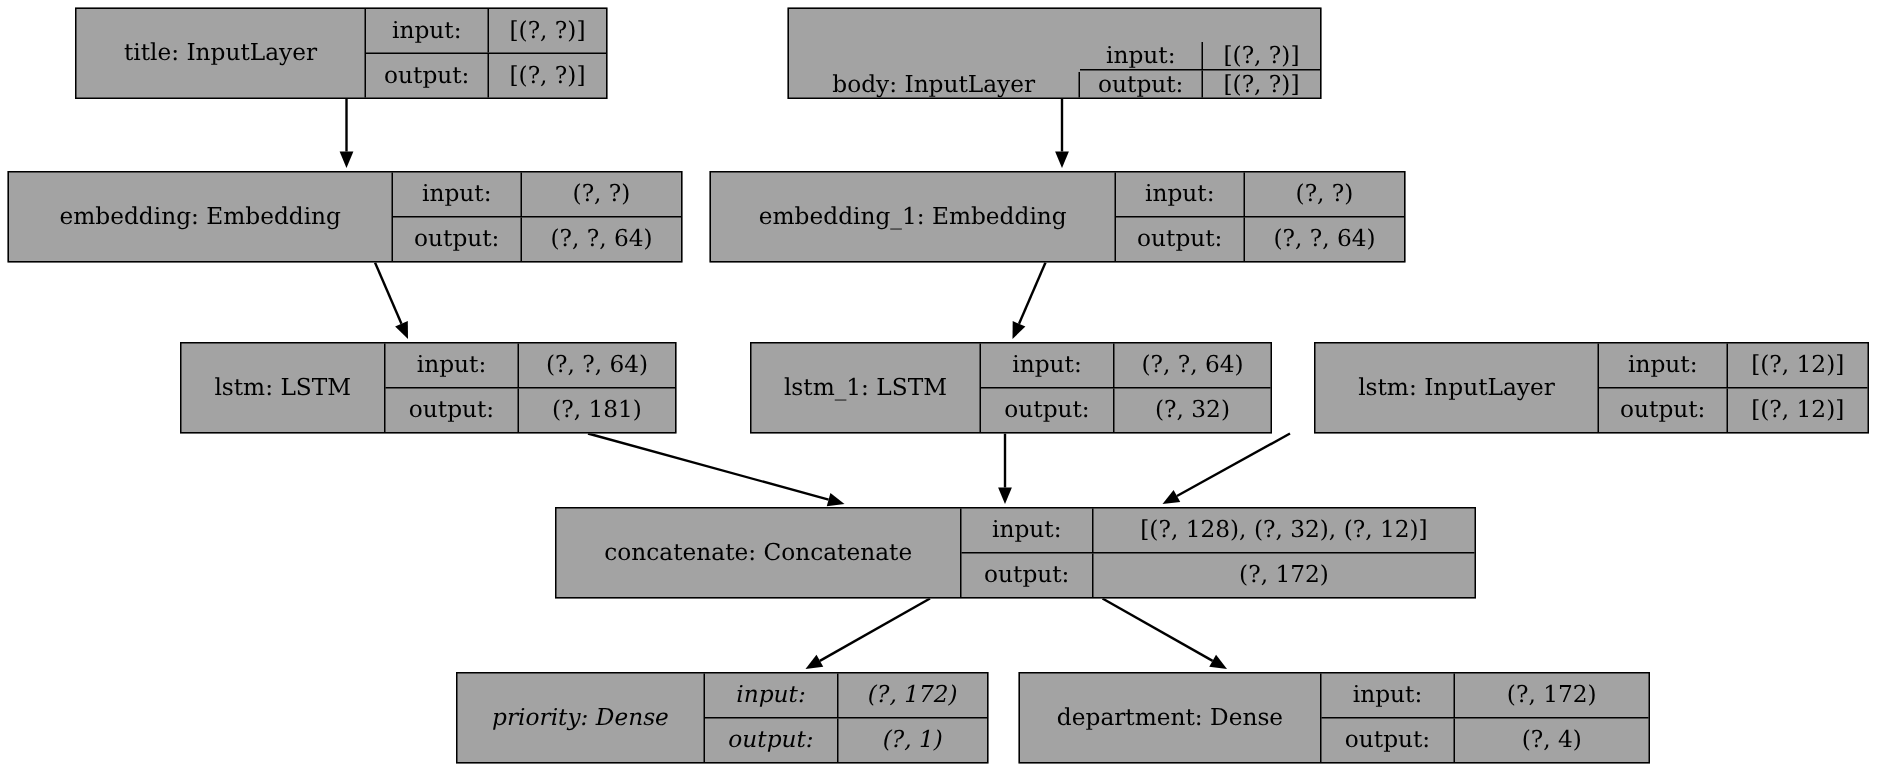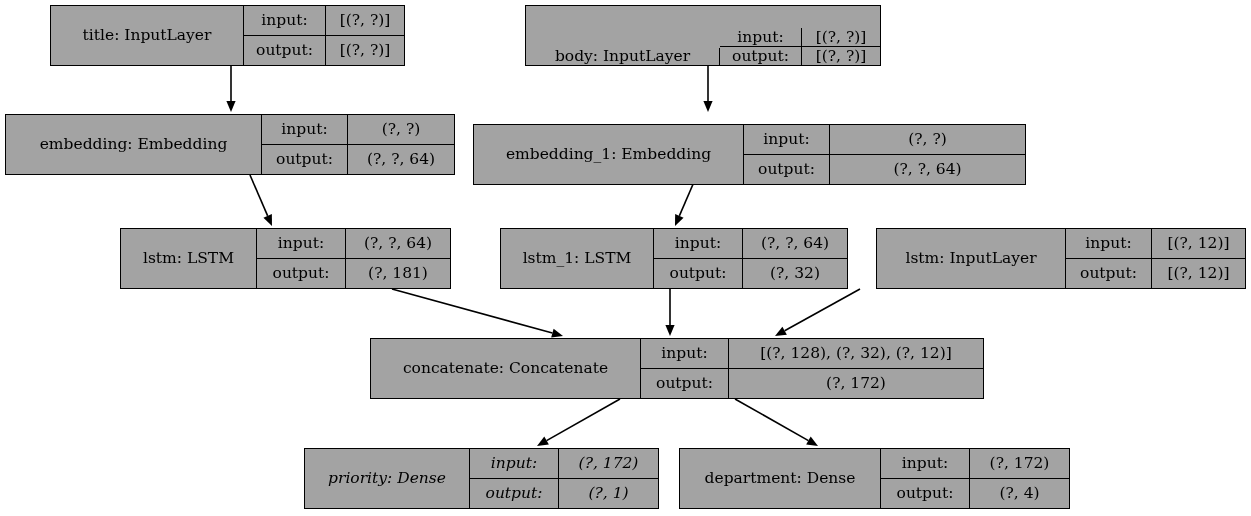--- a/index.html
+++ b/index.html
@@ -160,21 +160,21 @@
         <div class="io-row top">
           <div class="io-label" style="width: 86px; flex: 0 0 86px;">input:</div>
           <div class="io-value">(?, ?)</div>
         </div>
         <div class="io-row">
           <div class="io-label" style="width: 86px; flex: 0 0 86px;">output:</div>
           <div class="io-value">(?, ?, 64)</div>
         </div>
       </div>
     </div>
-    <div class="node" style="left: 473px; top: 124px; width: 553px; height: 61px;">
+    <div class="node" style="left: 473px; top: 114px; width: 464px; height: 61px;">
       <div class="name-cell" style="width: 270px; flex: 0 0 270px;">embedding_1: Embedding</div>
       <div class="io-table">
         <div class="io-row top">
           <div class="io-label" style="width: 86px; flex: 0 0 86px;">input:</div>
           <div class="io-value">(?, ?)</div>
         </div>
         <div class="io-row">
           <div class="io-label" style="width: 86px; flex: 0 0 86px;">output:</div>
           <div class="io-value">(?, ?, 64)</div>
         </div>
@@ -238,21 +238,21 @@
         <div class="io-row top">
           <div class="io-label" style="width: 89px; flex: 0 0 89px;">input:</div>
           <div class="io-value">(?, 172)</div>
         </div>
         <div class="io-row">
           <div class="io-label" style="width: 89px; flex: 0 0 89px;">output:</div>
           <div class="io-value">(?, 1)</div>
         </div>
       </div>
     </div>
-    <div class="node" style="left: 679px; top: 448px; width: 391px; height: 61px;">
+    <div class="node" style="left: 679px; top: 448px; width: 421px; height: 61px;">
       <div class="name-cell" style="width: 201px; flex: 0 0 201px;">department: Dense</div>
       <div class="io-table">
         <div class="io-row top">
           <div class="io-label" style="width: 89px; flex: 0 0 89px;">input:</div>
           <div class="io-value">(?, 172)</div>
         </div>
         <div class="io-row">
           <div class="io-label" style="width: 89px; flex: 0 0 89px;">output:</div>
           <div class="io-value">(?, 4)</div>
         </div>

